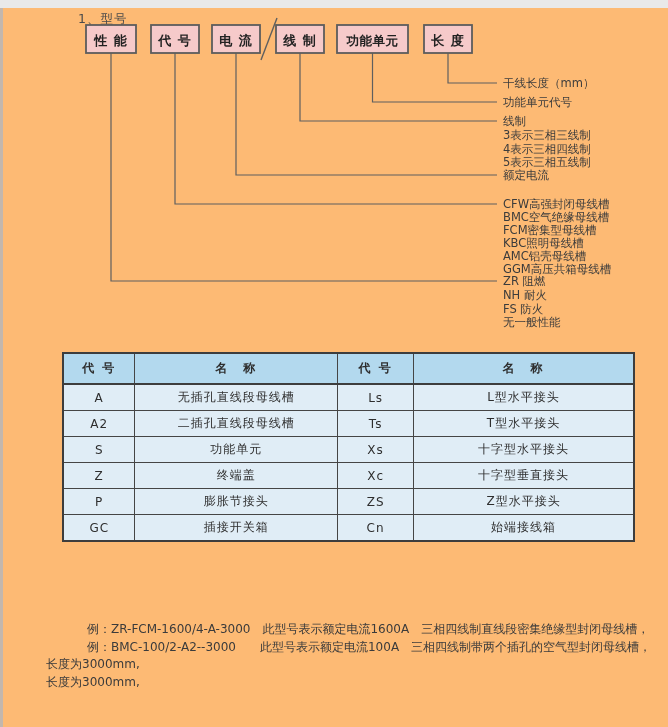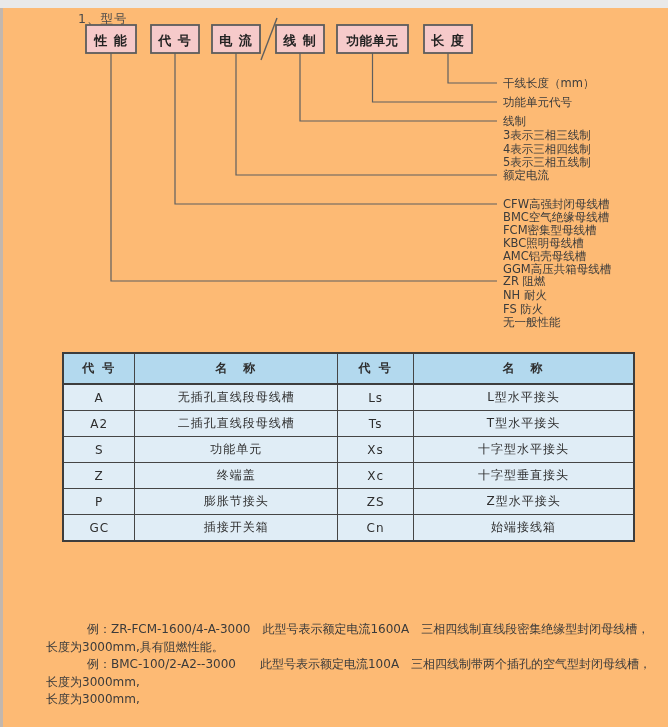--- a/index.html
+++ b/index.html
@@ -183,18 +183,17 @@
         <td>GC</td>
         <td>插接开关箱</td>
         <td>Cn</td>
         <td>始端接线箱</td>
       </tr>
     </tbody>
   </table>
 
   <div class="examples">
     <p class="indent">例：ZR-FCM-1600/4-A-3000　此型号表示额定电流1600A　三相四线制直线段密集绝缘型封闭母线槽，</p>
-    <p>长度为3000mm,具有阻燃性能。</p>
     <p class="indent">例：BMC-100/2-A2--3000　　此型号表示额定电流100A　三相四线制带两个插孔的空气型封闭母线槽，</p>
     <p>长度为3000mm,</p>
     <p>长度为3000mm,</p>
   </div>
 </div>
 
 </body></html>

